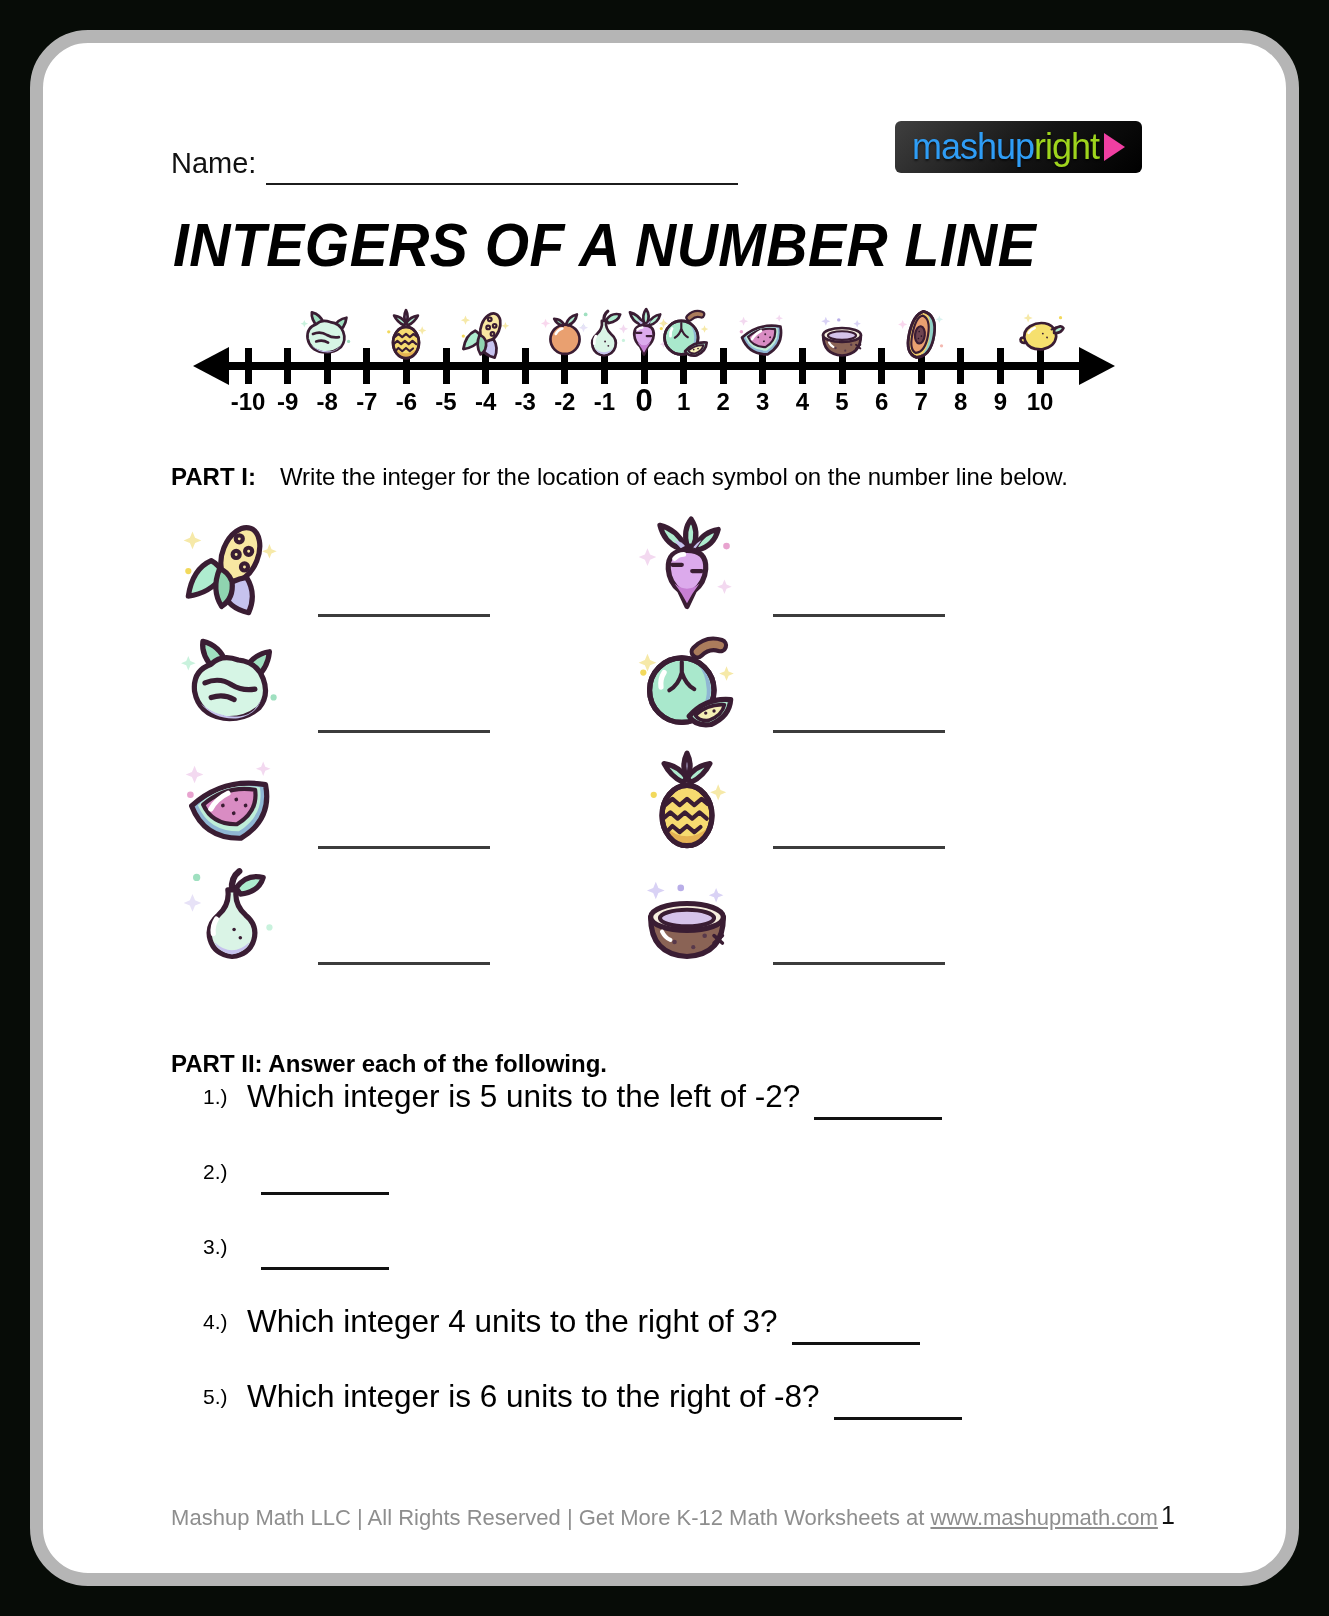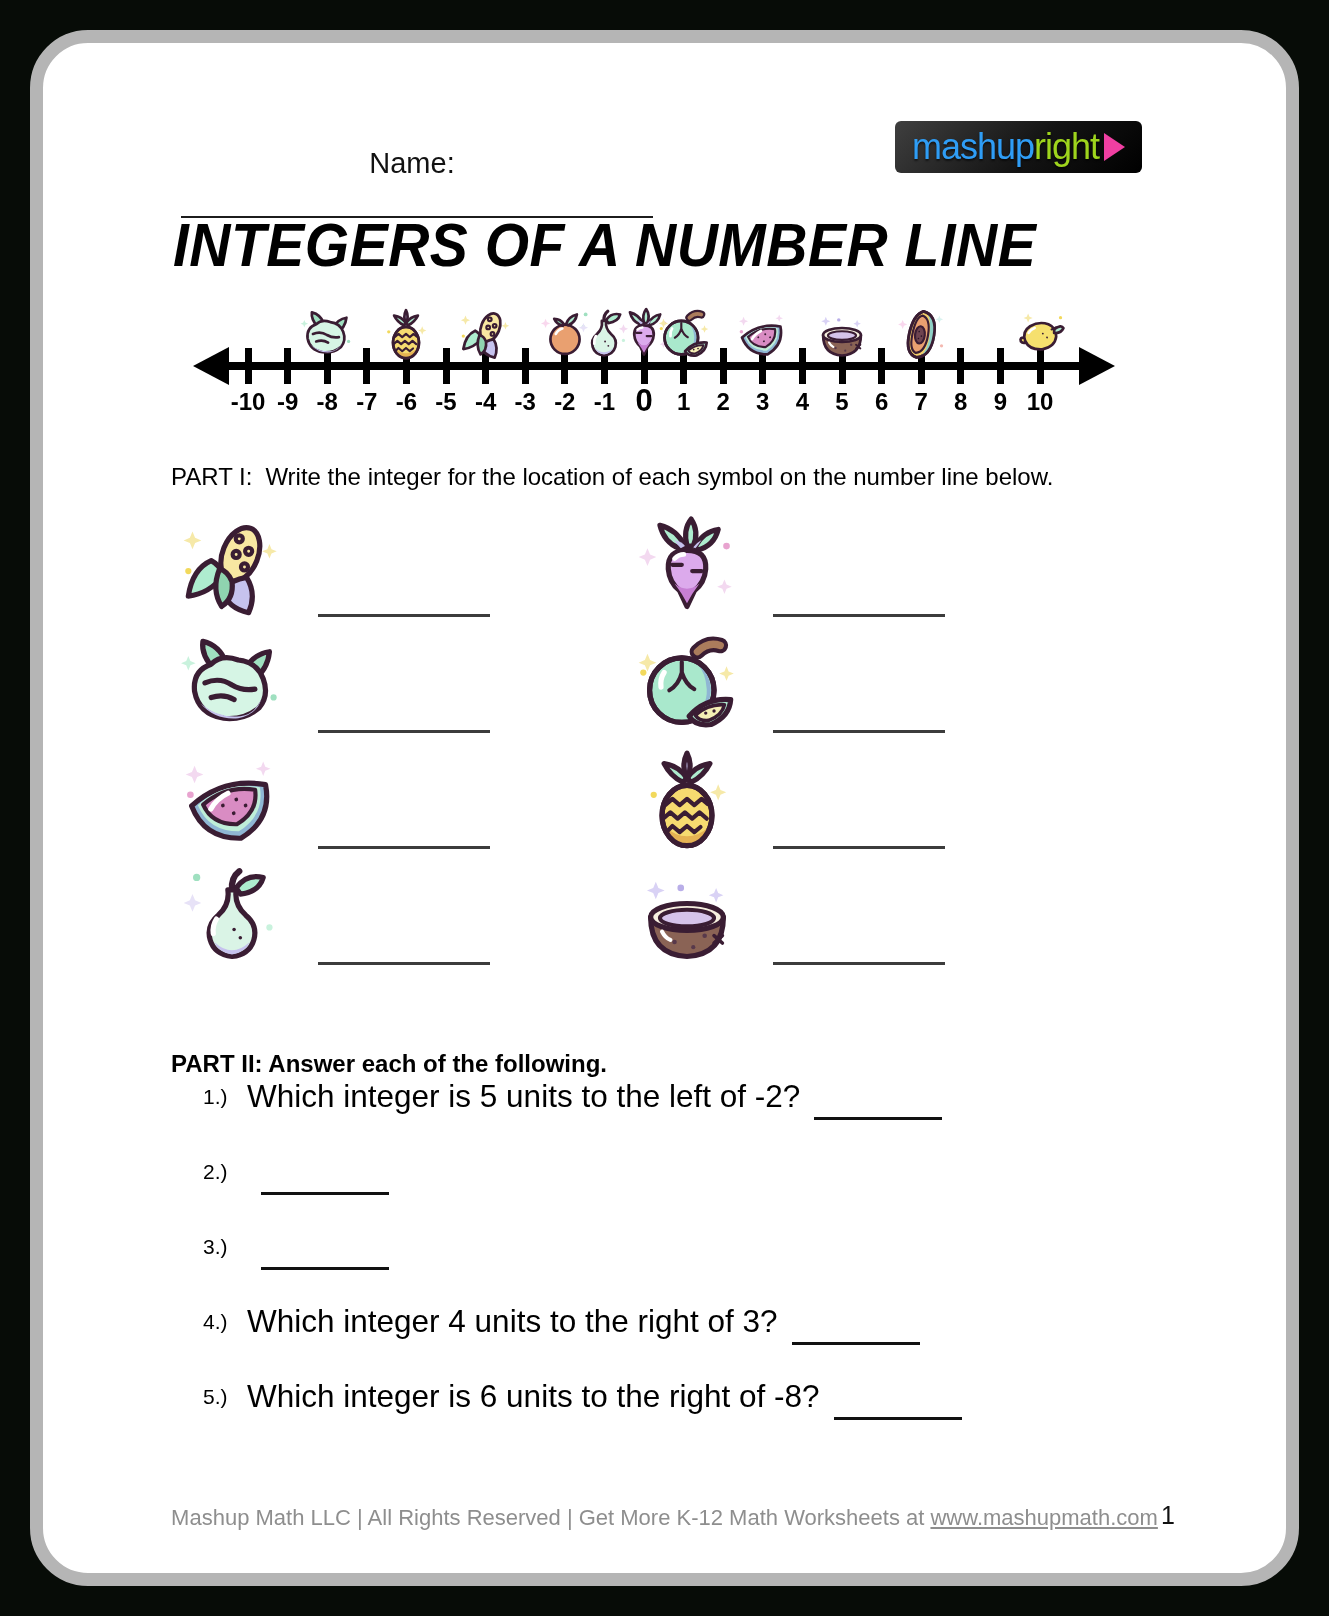--- a/index.html
+++ b/index.html
@@ -9,21 +9,21 @@
     font-family:"Liberation Sans",sans-serif;
   }
   .sheet{
     position:absolute;left:30px;top:30px;width:1269px;height:1556px;
     box-sizing:border-box;border:13px solid #b5b5b5;border-radius:58px;
     background:#ffffff;
   }
   .inner{position:absolute;left:0;top:0;right:0;bottom:0;}
 
   
-  .name-row{position:absolute;left:128px;top:104px;display:flex;align-items:center;flex-direction:column;}
+  .name-row{position:absolute;left:128px;top:104px;display:flex;align-items:flex-start;}
   .name-label{font-size:29px;color:#121212;}
   .name-line{width:472px;height:36px;border-bottom:2.5px solid #1c1c1c;margin-left:10px;}
   .logo{
     position:absolute;left:852px;top:78px;width:247px;height:52px;
     background:linear-gradient(135deg,#3f3f3f 0%,#141414 55%,#000 100%);
     border-radius:6px;display:flex;align-items:center;justify-content:center;
   }
   .logo-mashup{font-size:36px;font-weight:normal;letter-spacing:-1px;
     color:#2f9df5;text-shadow:0 2px 2px rgba(0,0,0,.55);}
   .logo-math{font-size:36px;letter-spacing:-1px;color:#9ed41d;
@@ -49,21 +49,21 @@
     font-size:24px;font-weight:bold;color:#000;}
   .nl-label.zero{font-size:31px;top:81px;}
   .nl-icon{position:absolute;top:6px;width:54px;height:54px;}
 
   
   .icon{display:inline-block;}
   .icon svg{width:100%;height:100%;display:block;overflow:visible;}
 
   
   .sec-head{position:absolute;left:128px;font-size:24px;color:#000;}
-  .sec-head .lbl{font-weight:normal;margin-right:13px;}
+  .sec-head .lbl{font-weight:bold;margin-right:24px;}
   .part1-head{top:420px;}
   .part2-head{top:1007px;font-weight:bold;}
   .p1-col{position:absolute;top:462px;}
   .p1-col.c1{left:133px;}
   .p1-col.c2{left:588px;}
   .p1-row{display:flex;align-items:flex-end;height:116px;}
   .p1-icon{width:112px;height:104px;flex:none;}
   .p1-line{width:172px;border-bottom:3px solid #3c3c3c;margin-left:30px;margin-bottom:4px;flex:none;height:0;}
 
   

